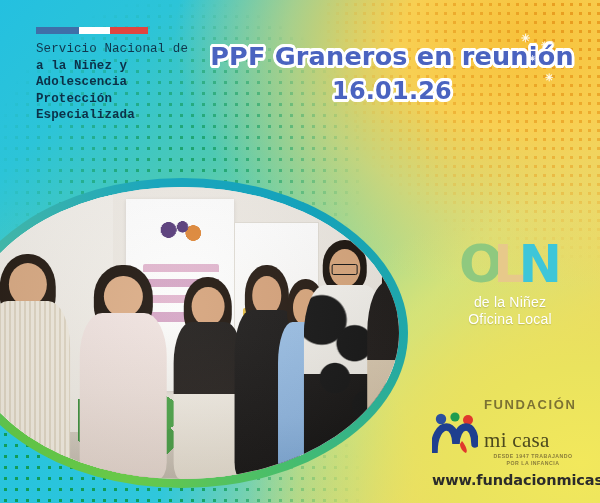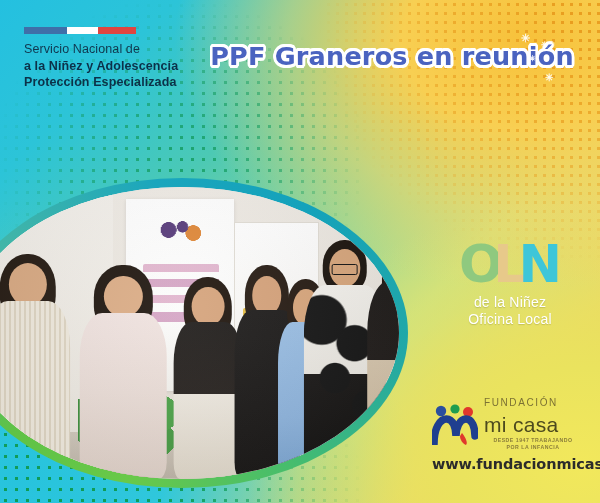--- a/index.html
+++ b/index.html
@@ -39,21 +39,21 @@
   }
   .dots-orange{
     -webkit-mask-image:radial-gradient(ellipse 55% 62% at 96% 4%, rgba(0,0,0,0.95) 0%, rgba(0,0,0,0.6) 40%, rgba(0,0,0,0) 78%);
     mask-image:radial-gradient(ellipse 55% 62% at 96% 4%, rgba(0,0,0,0.95) 0%, rgba(0,0,0,0.6) 40%, rgba(0,0,0,0) 78%);
     background-image:radial-gradient(#e79a1d 1.5px, transparent 1.7px);
     background-size:9px 9px;
   }
 
   
   .gob-logo{
-    position:absolute;left:24px;top:27px;width:175px;
+    position:absolute;left:36px;top:27px;width:175px;font-family:Liberation Mono, monospace;
   }
   .flag-bar{display:flex;width:112px;height:7px;margin-bottom:7px;}
   .flag-bar i{display:block;height:100%;}
   .flag-blue{width:38%;background:#3f6fa8;}
   .flag-white{width:28%;background:#ffffff;}
   .flag-red{width:34%;background:#e0453f;}
   .gob-line1{
     font-size:12.5px;color:#10374f;letter-spacing:.1px;line-height:1.32;font-weight:400;
   }
   .gob-line2{
@@ -210,25 +210,25 @@
     font-family:"Liberation Sans", sans-serif;letter-spacing:.2px;
     text-shadow:0 1px 1px rgba(90,90,40,.25);
   }
 
   
   .micasa{position:absolute;left:432px;top:398px;width:150px;}
   .micasa-row{display:flex;align-items:center;gap:6px;}
   .micasa-mark{position:relative;width:46px;height:42px;flex:0 0 auto;}
   .micasa-txt{flex:1 1 auto;}
   .mc-fund{
-    font-size:10px;letter-spacing:1.6px;color:#7c7233;font-weight:normal;
-    font-family:"Liberation Sans", sans-serif;line-height:1;margin-bottom:6px;
+    font-size:13px;letter-spacing:1.6px;color:#7c7233;font-weight:bold;
+    font-family:"Liberation Sans", sans-serif;line-height:1;margin-bottom:19px;
   }
   .mc-name{
-    font-family:Liberation Sans, sans-serif;font-size:21px;color:#4d4a1e;
+    font-family:Liberation Serif, serif;font-size:21px;color:#4d4a1e;
     line-height:1;letter-spacing:.3px;
   }
   .mc-tag{
     font-size:5.2px;line-height:1.28;letter-spacing:.5px;color:#8a7d3a;
     font-weight:bold;margin-top:2px;text-align:center;
   }
   .site{
     margin-top:6px;text-align:center;font-weight:bold;font-size:14.5px;color:#2b2b2b;
     font-family:"DejaVu Sans", sans-serif;letter-spacing:-.1px;
   }
@@ -249,20 +249,21 @@
       <i class="flag-white"></i>
       <i class="flag-red"></i>
     </div>
     <div class="gob-line1">Servicio Nacional de</div>
     <div class="gob-line2">a la Niñez y Adolescencia</div>
     <div class="gob-line2">Protección Especializada</div>
   </div>
 
   <div class="headline">
     <span>PPF Graneros en reunión</span><br>
+    <span class="date">16.01.26</span>
   </div>
 
   <div class="sparkles">
     <span style="left:6px;top:4px;">✳</span>
     <span style="left:26px;top:12px;font-size:9px;">✳</span>
     <span style="left:14px;top:26px;font-size:8px;">✳</span>
     <span style="left:30px;top:44px;font-size:10px;">✳</span>
   </div>
 
   <div class="photo-wrap">

